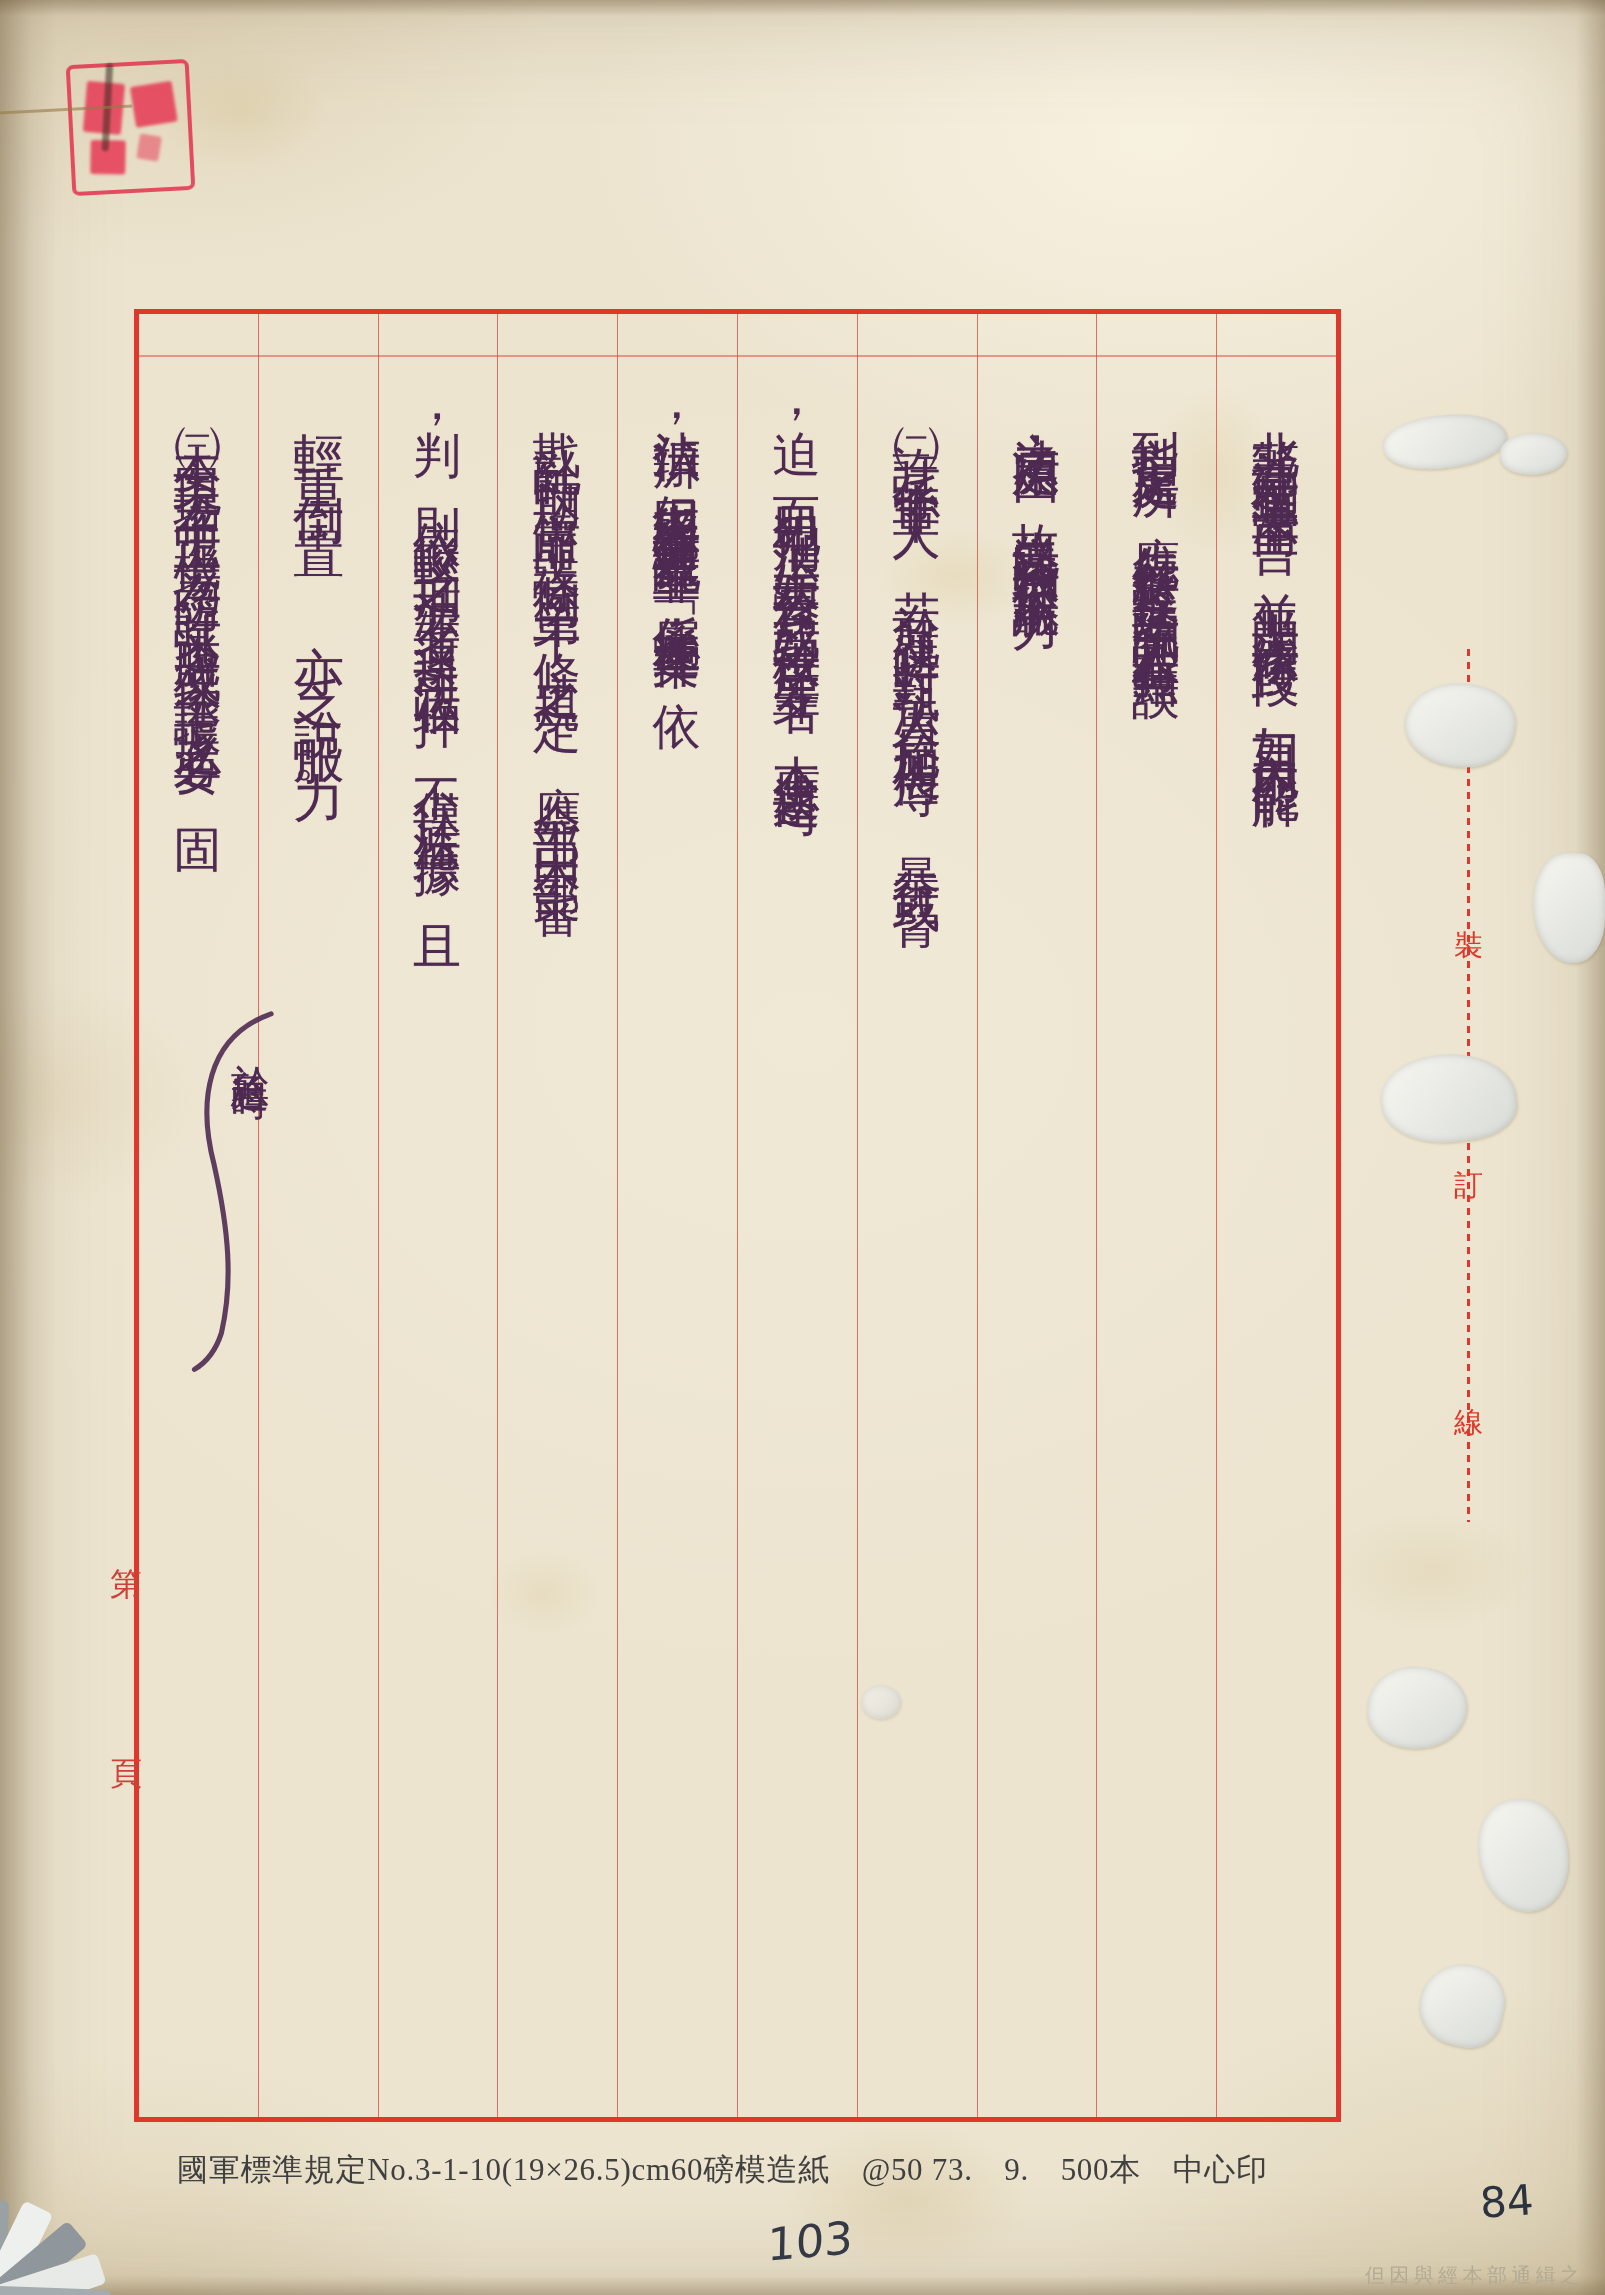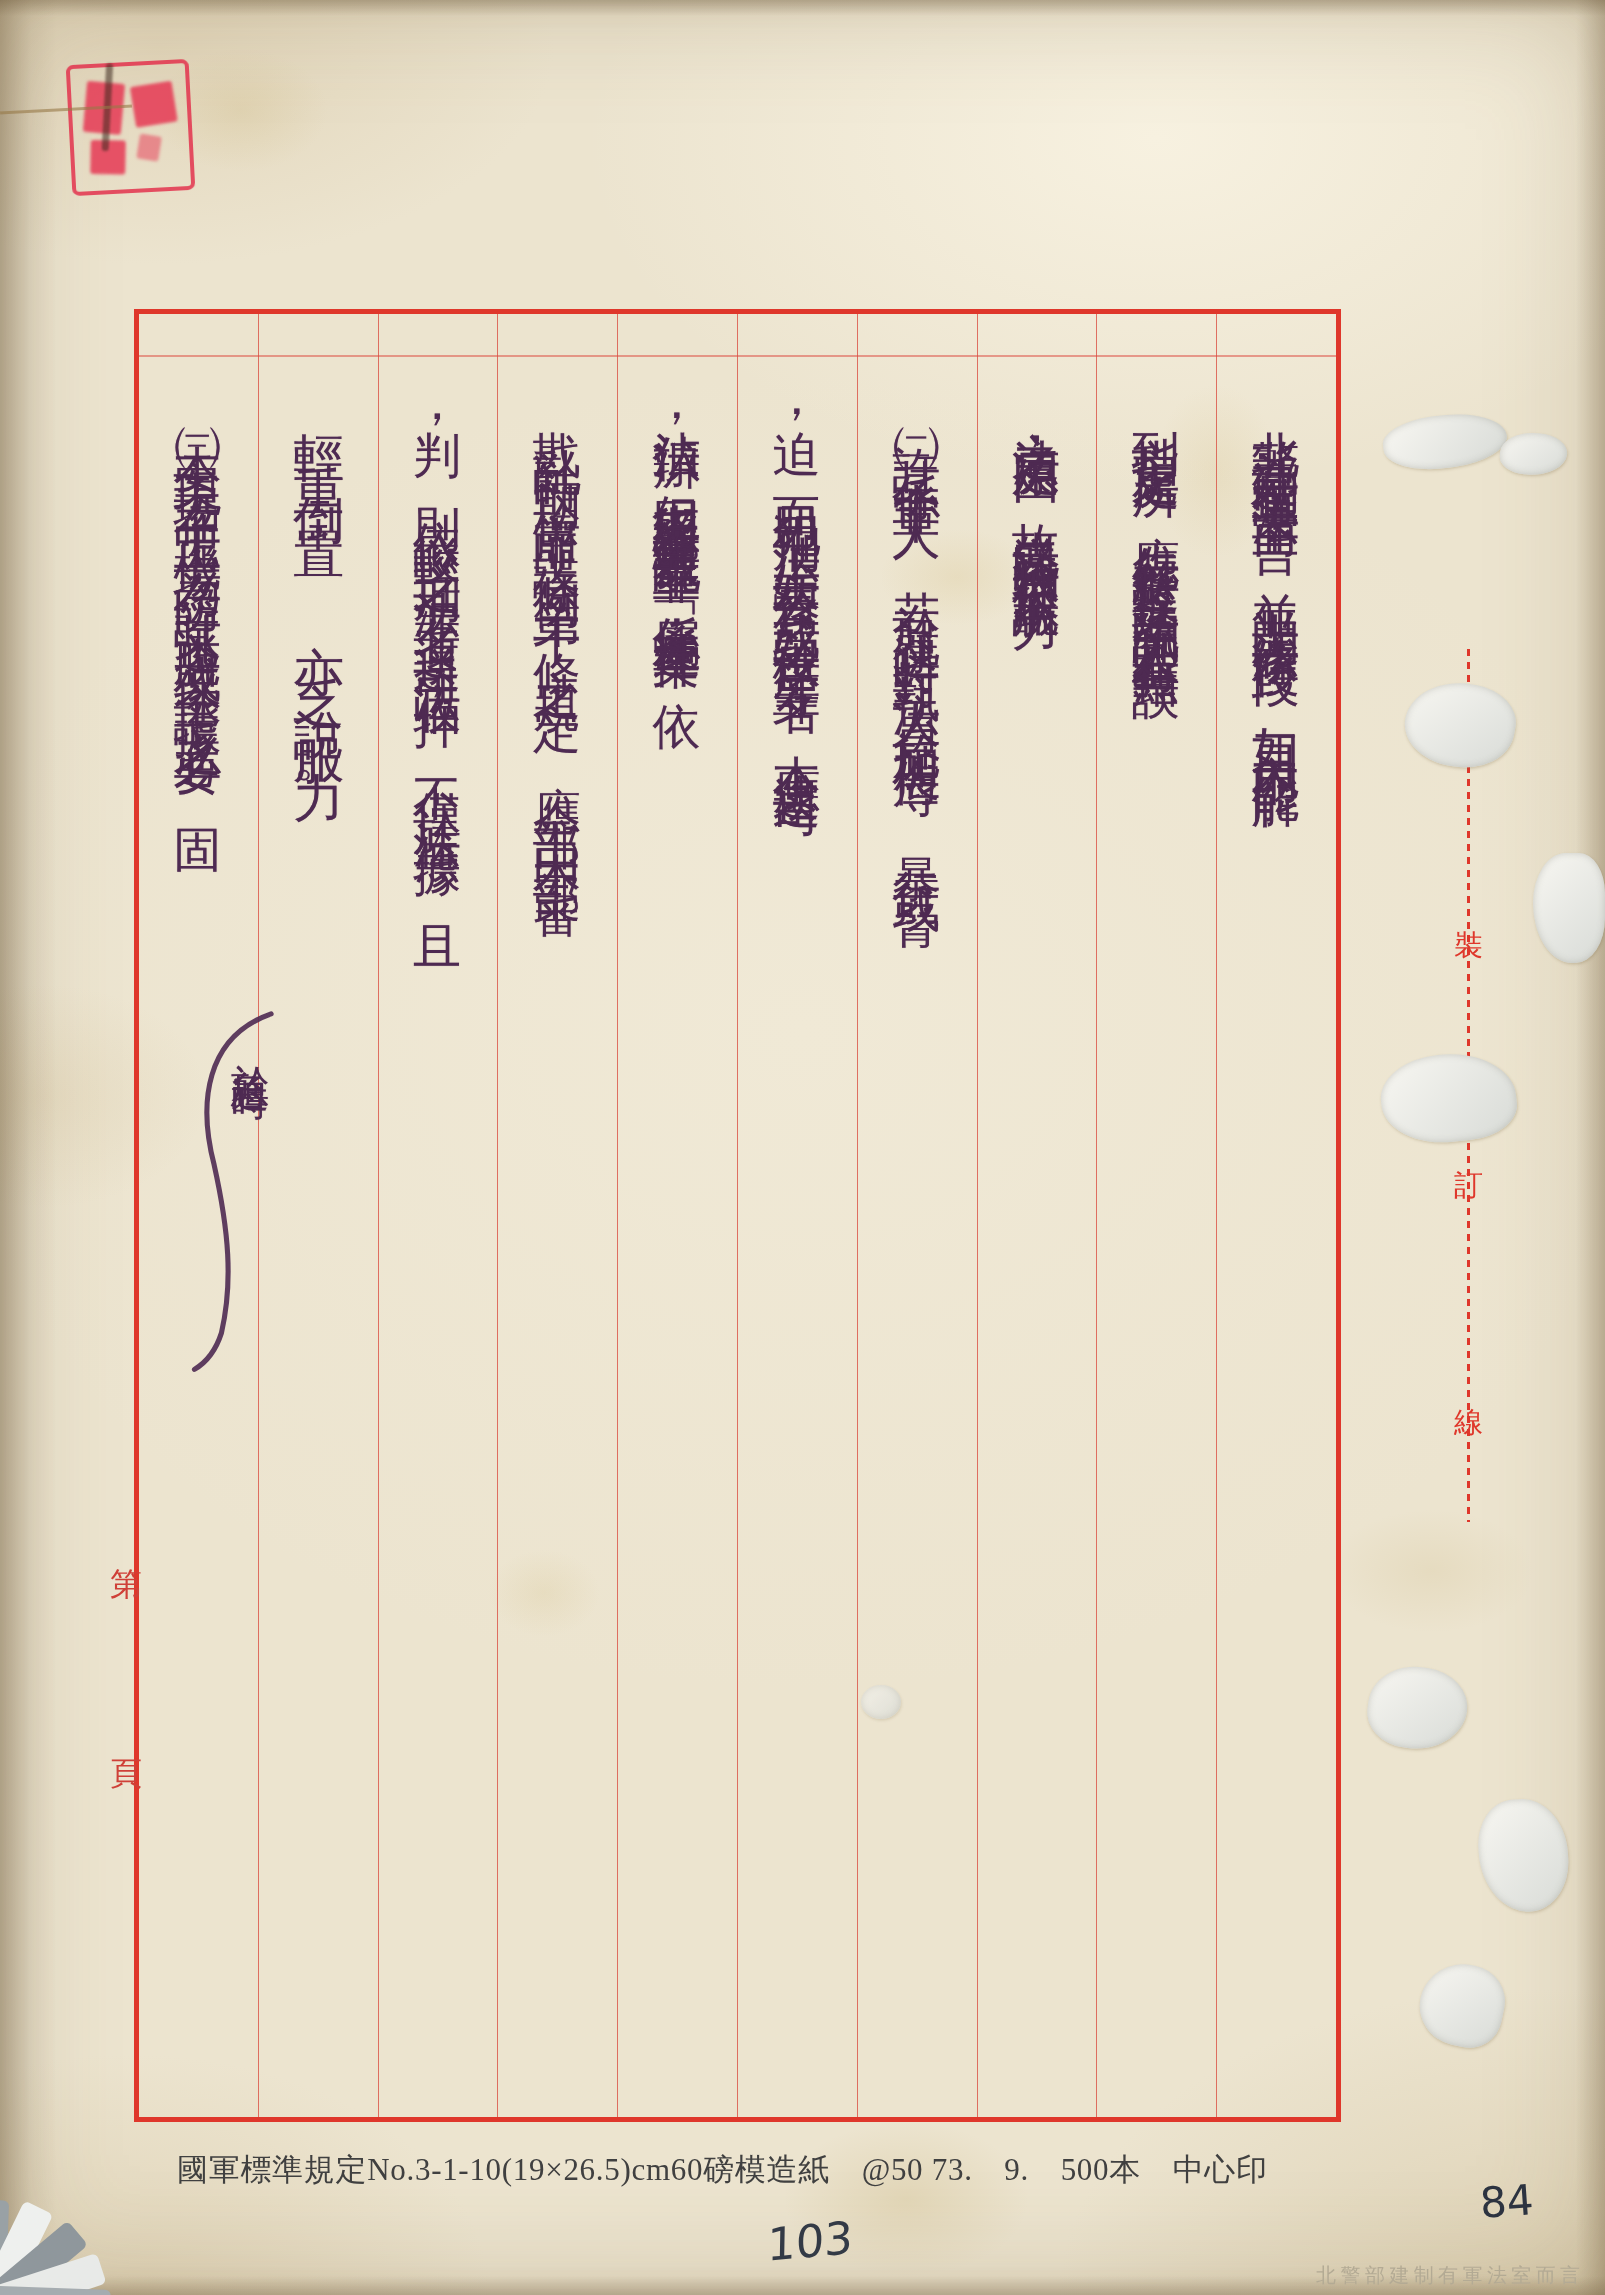--- a/index.html
+++ b/index.html
@@ -179,21 +179,21 @@
 <div class="patch" style="left:1533px;top:853px;width:72px;height:110px;border-radius:50% 40% 45% 60%;"></div>
 <div class="patch" style="left:1381px;top:1054px;width:135px;height:88px;border-radius:50% 60% 40% 55%;transform:rotate(-6deg);"></div>
 <div class="patch" style="left:1368px;top:1667px;width:99px;height:82px;border-radius:55% 50% 60% 45%;transform:rotate(8deg);"></div>
 <div class="patch" style="left:1479px;top:1799px;width:89px;height:113px;border-radius:45% 55% 50% 60%;transform:rotate(-4deg);"></div>
 <div class="patch" style="left:1420px;top:1964px;width:84px;height:82px;border-radius:60% 50% 45% 55%;transform:rotate(12deg);"></div>
 <div class="patch" style="left:861px;top:1685px;width:40px;height:34px;border-radius:50%;opacity:.7;"></div>
 
 <div class="print-line">國軍標準規定No.3-1-10(19×26.5)cm60磅模造紙　@50 73.　9.　500本　中心印</div>
 <div class="hand-num num-center">103</div>
 <div class="hand-num num-corner">84</div>
-<div class="notice">北警部建制有軍法室而言</div>
+<div class="notice">但因與經本部通緝之</div>
 
 <div class="logo">
   <div class="bar b1"></div>
   <div class="bar b2"></div>
   <div class="bar b3"></div>
   <div class="bar b4"></div>
   <div class="bar b5"></div>
 </div>
 
 

